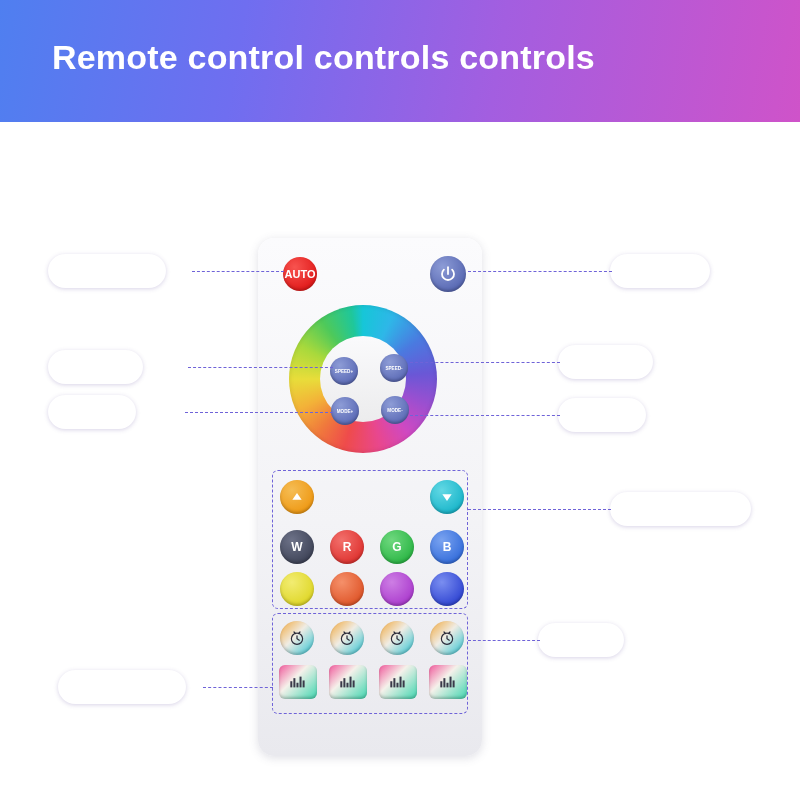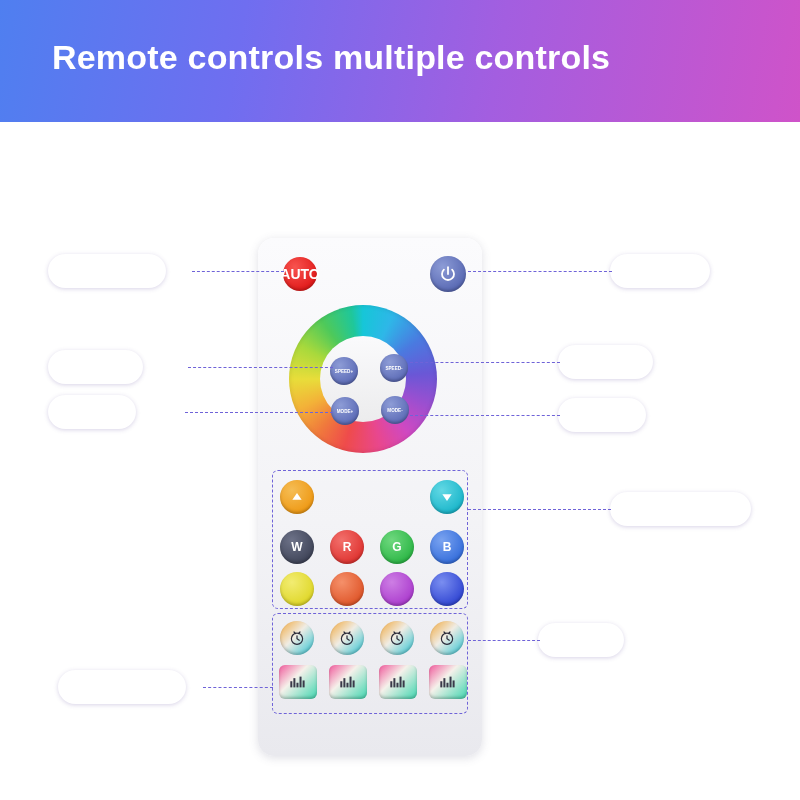--- a/index.html
+++ b/index.html
@@ -47,21 +47,21 @@
 
   
   #auto-button {
     position: absolute;
     left: 283px;
     top: 257px;
     width: 34px; height: 34px;
     border-radius: 50%;
     background: radial-gradient(circle at 35% 30%, #f8534f, #e21d1d 70%, #b81313 100%);
     color: #fff;
-    font-size: 14px;
+    font-size: 11px;
     font-weight: bold;
     display: flex;
     align-items: center;
     justify-content: center;
     box-shadow: inset 0 -2px 3px rgba(0,0,0,0.2);
   }
 
   
   #power-button {
     position: absolute;
@@ -164,21 +164,21 @@
   .leader {
     position: absolute;
     border-top: 1.6px dashed #6f63d8;
     height: 0;
   }
 </style>
 </head>
 <body>
 
 <div id="header-banner">
-  <div id="header-title">Remote controls multiple controls</div>
+  <div id="header-title">Remote control controls controls</div>
 </div>
 
 <div id="remote-body"></div>
 
 <div id="auto-button">AUTO</div>
 
 <div id="power-button">
   <svg width="18" height="18" viewBox="0 0 24 24">
     <path d="M12 3 L12 12" stroke="#ffffff" stroke-width="2.4" stroke-linecap="round" fill="none"></path>
     <path d="M6.5 6.2 A8 8 0 1 0 17.5 6.2" stroke="#ffffff" stroke-width="2.4" stroke-linecap="round" fill="none"></path>

